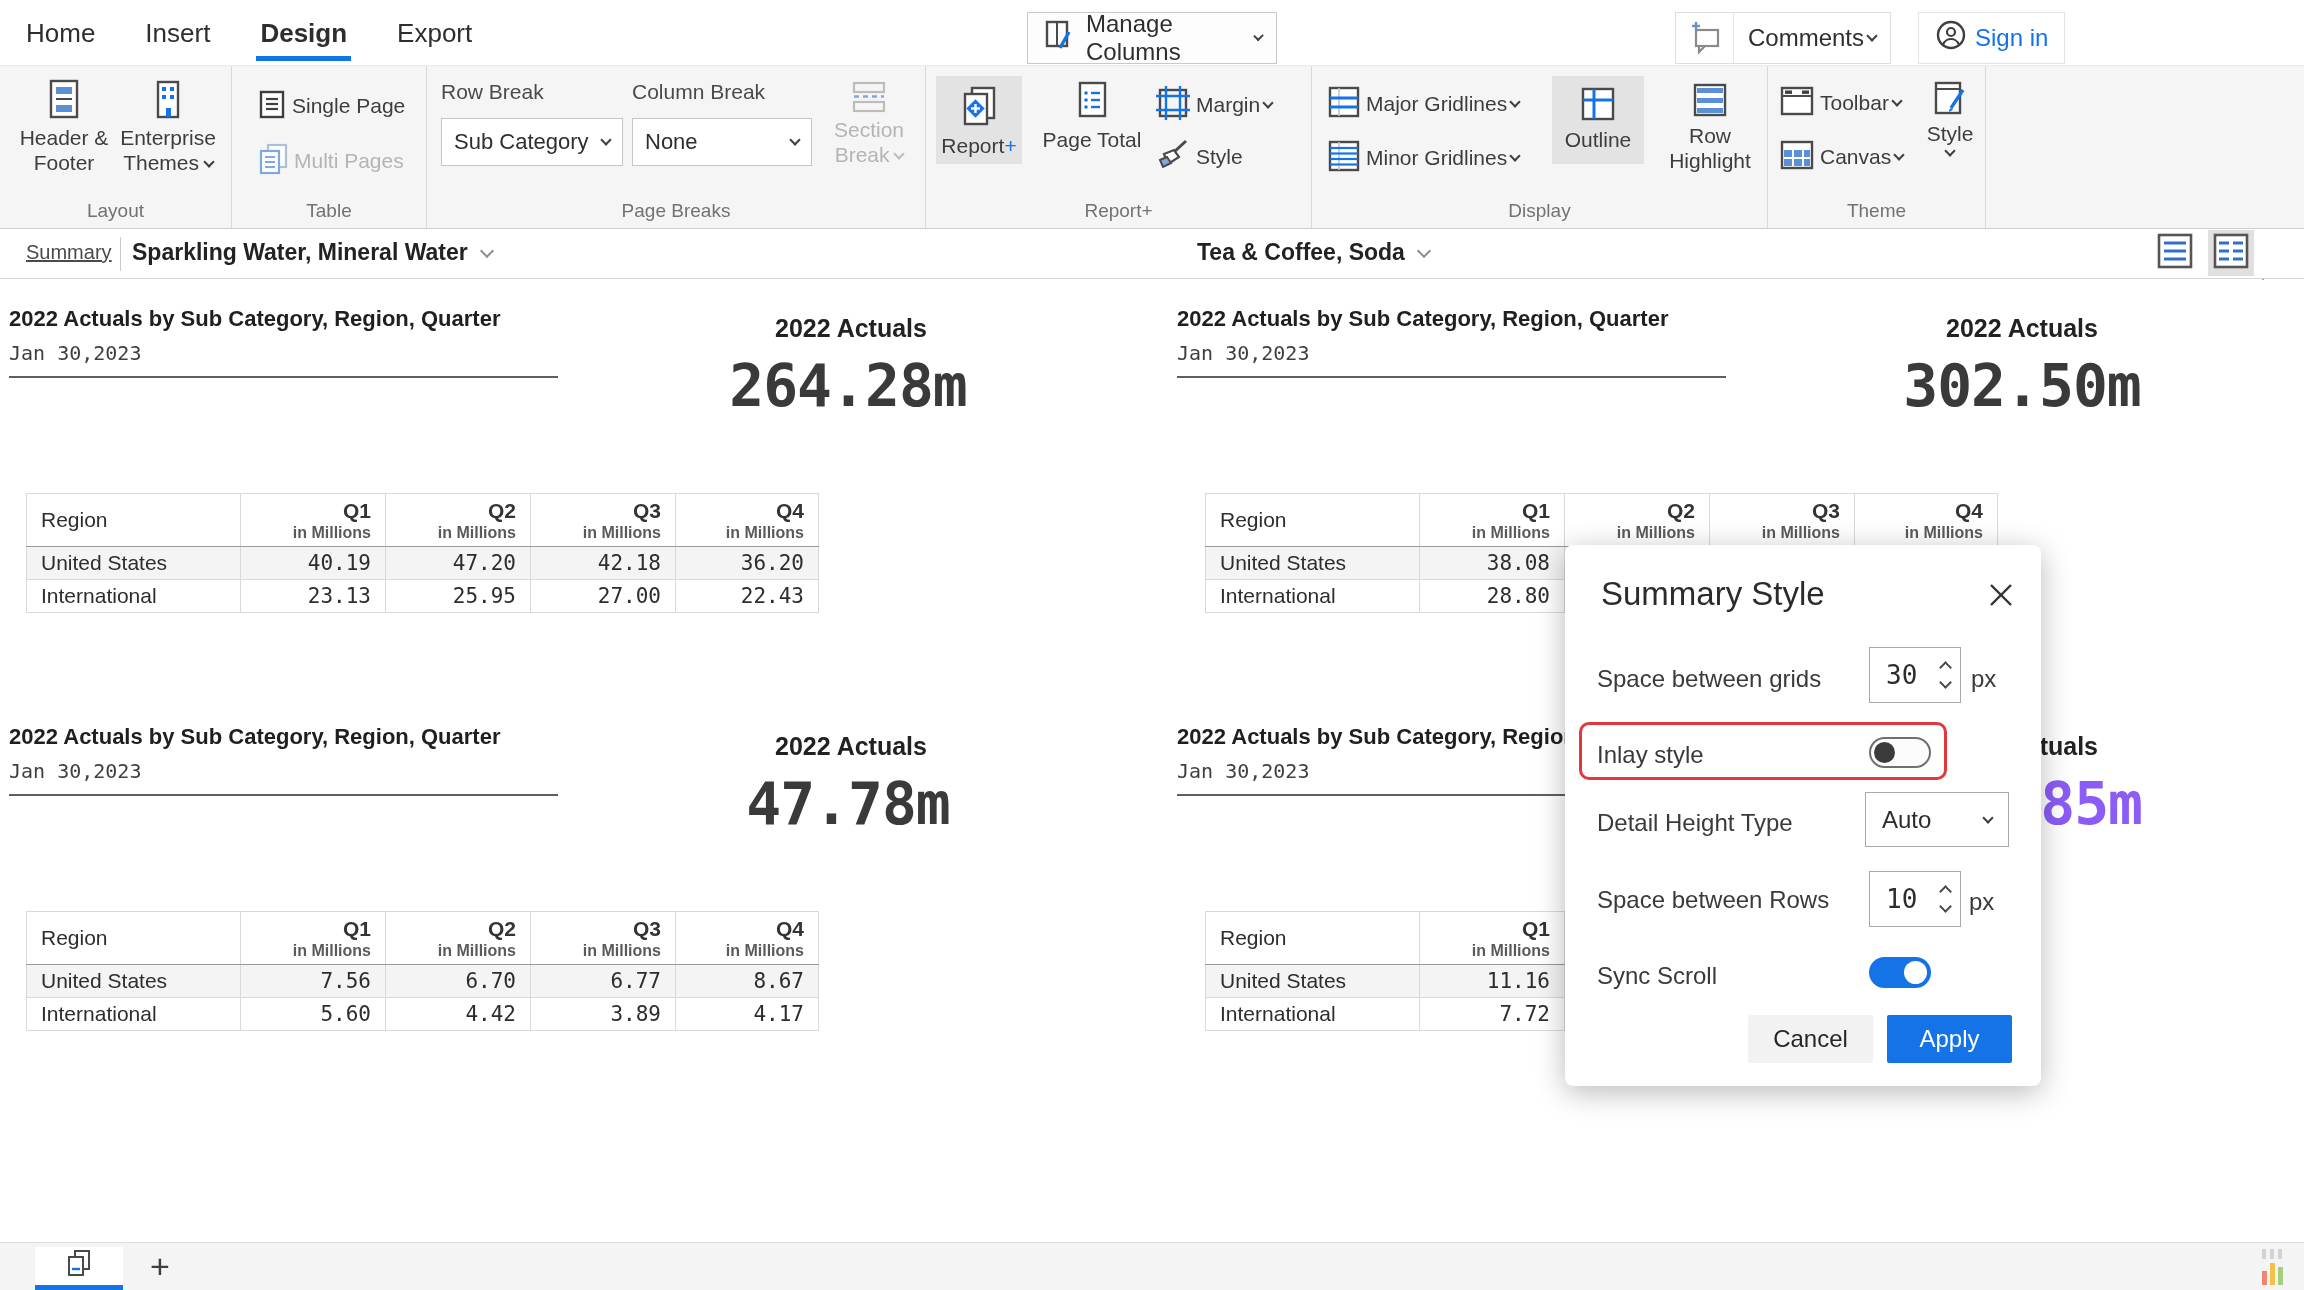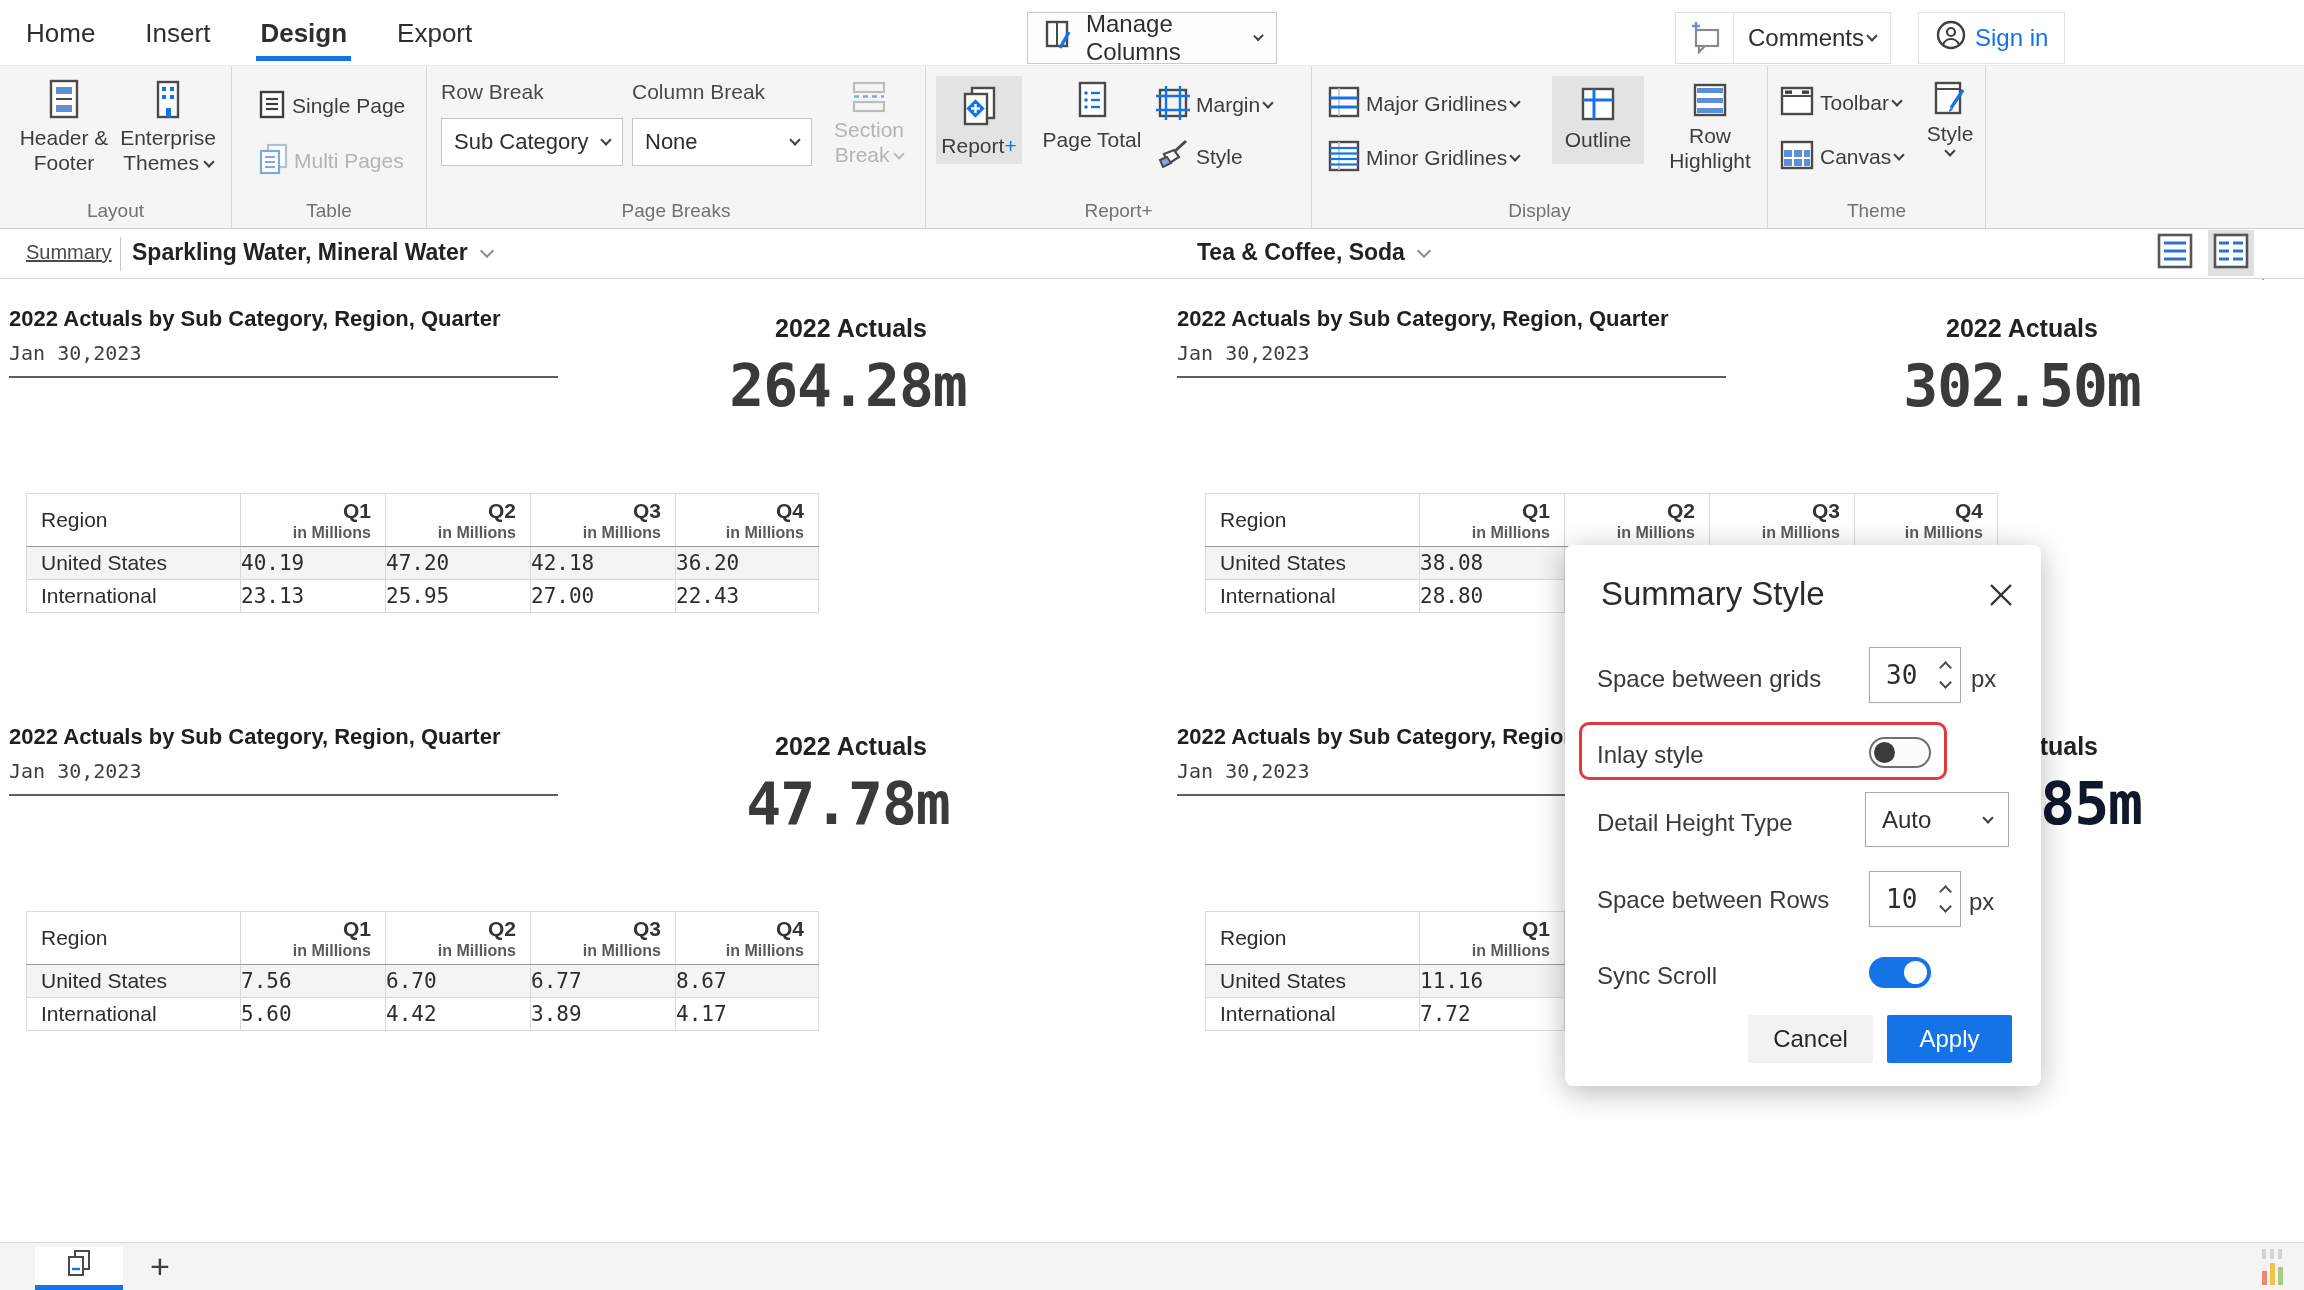--- a/index.html
+++ b/index.html
@@ -89,34 +89,34 @@
     font-family:"DejaVu Sans Mono", monospace; color:#3a3a3a; letter-spacing:-1px; }
   #c1-title { left:9px; top:306px; }   #c1-date { left:9px; top:341px; }   #c1-rule { left:9px; top:376px; }
   #c1-kpilabel { left:701px; top:314px; } #c1-kpival { left:648px; top:352px; }
   #c2-title { left:1177px; top:306px; } #c2-date { left:1177px; top:341px; } #c2-rule { left:1177px; top:376px; }
   #c2-kpilabel { left:1872px; top:314px; } #c2-kpival { left:1822px; top:352px; }
   #c3-title { left:9px; top:724px; }   #c3-date { left:9px; top:759px; }   #c3-rule { left:9px; top:794px; }
   #c3-kpilabel { left:701px; top:732px; } #c3-kpival { left:648px; top:770px; }
   #c4-title { left:1177px; top:724px; } #c4-date { left:1177px; top:759px; } #c4-rule { left:1177px; top:794px; }
   #c4-kpifrag-label { left:1998px; top:732px; width:100px; text-align:right; font-size:25px; font-weight:700; color:#222; position:absolute; }
   #c4-kpifrag-val { left:1992px; top:770px; width:150px; text-align:right; font-size:58px; font-weight:700;
-    font-family:"DejaVu Sans Mono", monospace; color:#0f172a; letter-spacing:-1px; position:absolute; }
+    font-family:"DejaVu Sans Mono", monospace; color:#8b5cf6; letter-spacing:-1px; position:absolute; }
 
   
   table.dt { border-collapse:collapse; table-layout:fixed; width:792px; background:#fff; }
   .c-reg { width:214px; } .c-q { width:145px; } .c-q4 { width:143px; }
   .dt th, .dt td { border:1px solid #d9d9d9; }
   .dt thead th { height:53px; vertical-align:middle; border-bottom:1px solid #9a9a9a; background:#fff; }
   .dt td { height:33px; }
   .dt tbody tr.zebra { background:#f4f4f4; }
   .dt .reg { text-align:left; padding-left:14px; font-size:21px; color:#2d2d2d; font-weight:400; }
   .dt .qh { text-align:right; padding-right:14px; }
   .dt .qh .q { font-size:21px; color:#333; }
   .dt .qh .u { font-size:16px; color:#5a5a5a; margin-top:1px; }
-  .dt .num { font-family:"DejaVu Sans Mono", monospace; padding-right:14px; font-size:21px; color:#2d2d2d; }
+  .dt .num { font-family:"DejaVu Sans Mono", monospace; text-align:right; padding-right:14px; font-size:21px; color:#2d2d2d; }
   #t1 { left:26px; top:493px; } #t2 { left:1205px; top:493px; }
   #t3 { left:26px; top:911px; } #t4 { left:1205px; top:911px; }
 
   
   #modal { left:1565px; top:545px; width:476px; height:541px; background:#fff; border-radius:8px;
     box-shadow:0 6px 30px rgba(0,0,0,.28); z-index:10; }
   #m-title { position:absolute; left:36px; top:30px; font-size:33px; color:#2b2b2b; }
   #m-close { position:absolute; right:26px; top:36px; width:28px; height:28px; cursor:pointer; }
   .mlab { position:absolute; font-size:24px; color:#3a3a3a; white-space:nowrap; }
   #m-sbg-lab { left:32px; top:120px; }

